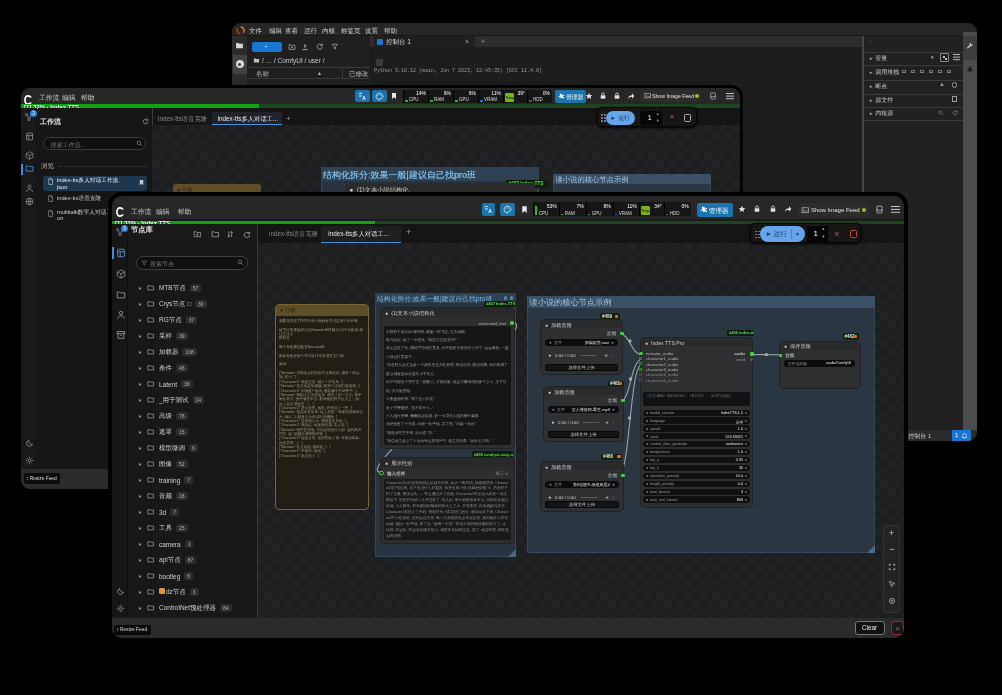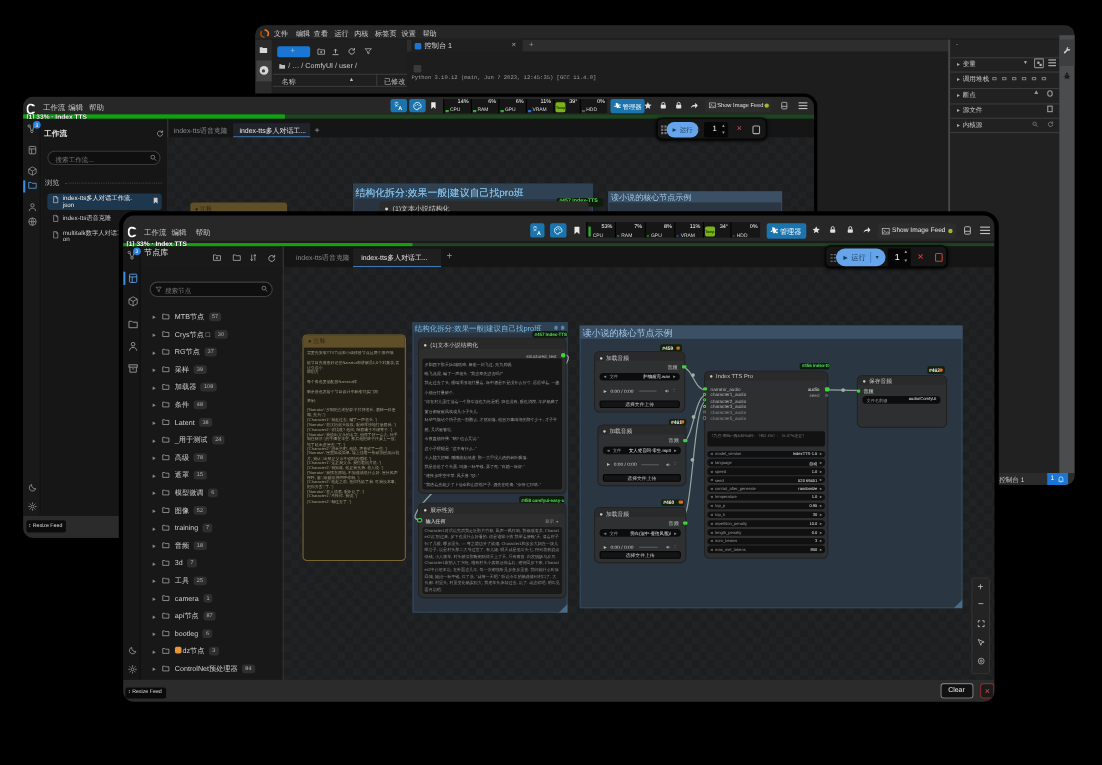--- a/index.html
+++ b/index.html
@@ -414,21 +414,21 @@
 <div class="abs" style="left:763.4px;top:9px;line-height:0;"><svg viewBox="0 0 24 24" width="9" height="9">
         <rect x="5" y="3" width="14" height="18" rx="2" fill="none" stroke="#ccc" stroke-width="2"></rect>
         <path d="M5 14h14" stroke="#ccc" stroke-width="2"></path>
       </svg></div>
 <div class="abs" style="left:779.1px;top:10px;width:8.5px;height:1.4px;background:#c4c4c4;box-shadow:0 2.9px #c4c4c4,0 5.8px #c4c4c4"></div>
 <div class="abs" style="left:0;top:24.5px;width:792px;height:3.8px;background:#1d4520"></div>
 <div class="abs" style="left:0;top:24.5px;width:263px;height:3.8px;background:#11a211"></div>
 <div class="t" style="left:3px;top:24.2px;font-size:6px;font-weight:bold;color:#fff;text-shadow:0 0.5px 1px #000">[1] 33% · Index TTS</div>
 <div class="abs" style="left:16px;top:28.3px;width:129px;height:18.7px;background:#191919"></div>
 <div class="abs" style="left:145px;top:28.3px;width:647px;height:18.7px;background:#151515"></div>
-<div class="t" style="left:19px;top:29px;font-size:7.3px;color:#e2e2e2;font-weight:normal">节点库</div>
+<div class="t" style="left:19px;top:29px;font-size:7.3px;color:#e2e2e2;font-weight:bold">节点库</div>
 <div class="abs" style="left:81.4px;top:34px;line-height:0;"><svg viewBox="0 0 24 24" width="8.5" height="8.5">
         <path d="M3 5h6l2 2h10v12H3z" fill="none" stroke="#b0b0b0" stroke-width="2"></path>
         <path d="M12 10v6M9 13h6" stroke="#b0b0b0" stroke-width="2"></path>
       </svg></div>
 <div class="abs" style="left:99.4px;top:34px;line-height:0;"><svg viewBox="0 0 24 24" width="8.5" height="8.5">
         <path d="M3 5h6l2 2h10v12H3z" fill="none" stroke="#b0b0b0" stroke-width="2"></path>
       </svg></div>
 <div class="abs" style="left:113.7px;top:34px;line-height:0;"><svg viewBox="0 0 24 24" width="8.5" height="8.5">
         <path d="M8 4v16M8 20l-3-4M8 20l3-4M16 20V4M16 4l-3 4M16 4l3 4" fill="none" stroke="#b0b0b0" stroke-width="2"></path>
       </svg></div>

